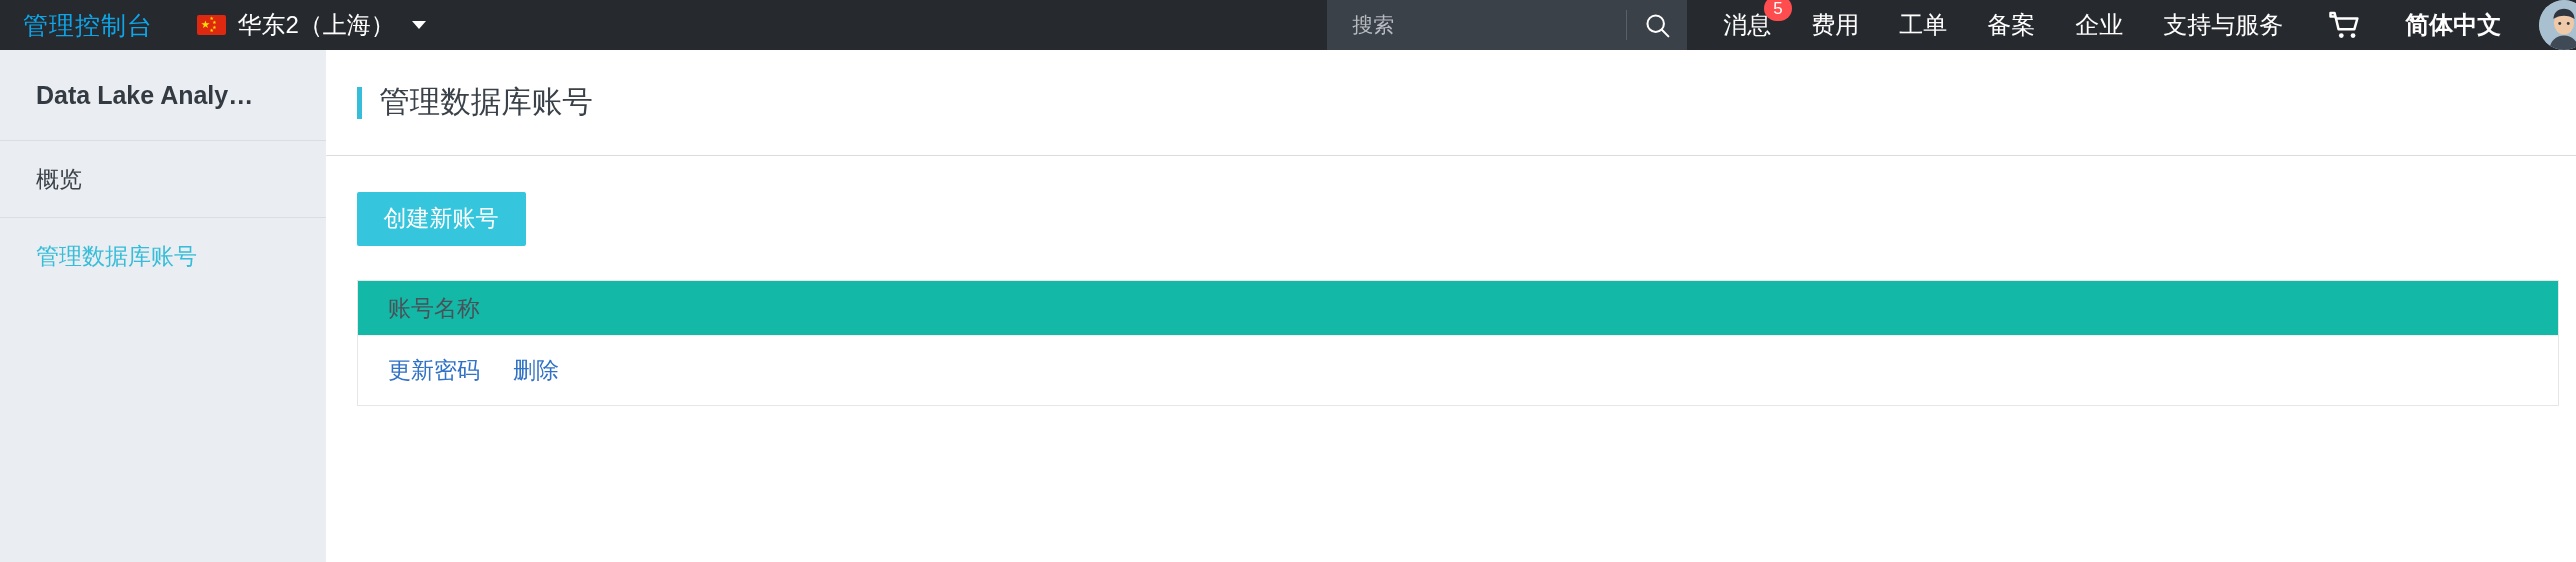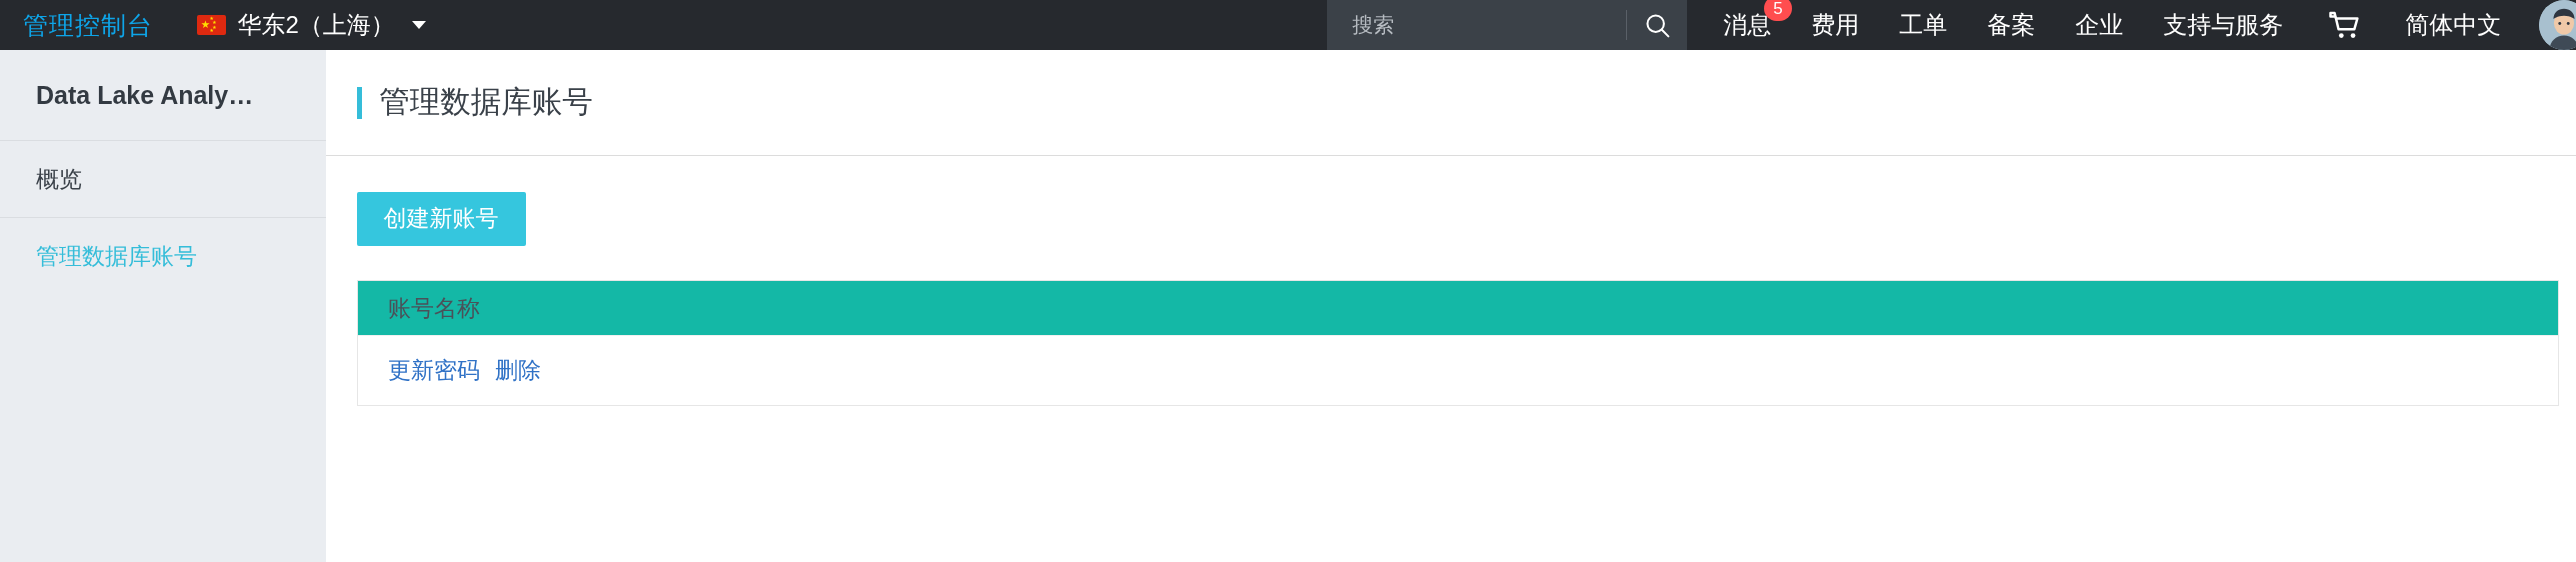--- a/index.html
+++ b/index.html
@@ -145,20 +145,21 @@
     display: flex;
     align-items: center;
     cursor: pointer;
   }
   .lang-link {
     color: #ffffff;
     font-size: 24px;
     margin-left: 44px;
     white-space: nowrap;
     cursor: pointer;
+    font-weight: bold;
   }
   .avatar {
     margin-left: 38px;
     margin-right: -13.3px;
     width: 50px;
     height: 50px;
     border-radius: 50%;
     background: #a8c0cf;
     overflow: hidden;
     position: relative;
@@ -328,21 +329,21 @@
     margin-left: 69px;
     white-space: nowrap;
   }
   .action-link {
     color: #3072c6;
     font-size: 23px;
     text-decoration: none;
     cursor: pointer;
     white-space: nowrap;
   }
-  .action-link + .action-link { margin-left: 15px; }
+  .action-link + .action-link { margin-left: 33px; }
 </style>
 </head>
 <body>
 
 <div class="topbar">
 
   <div class="console-title">管理控制台</div>
 
   <div class="region-group">
     <span class="flag-icon">

